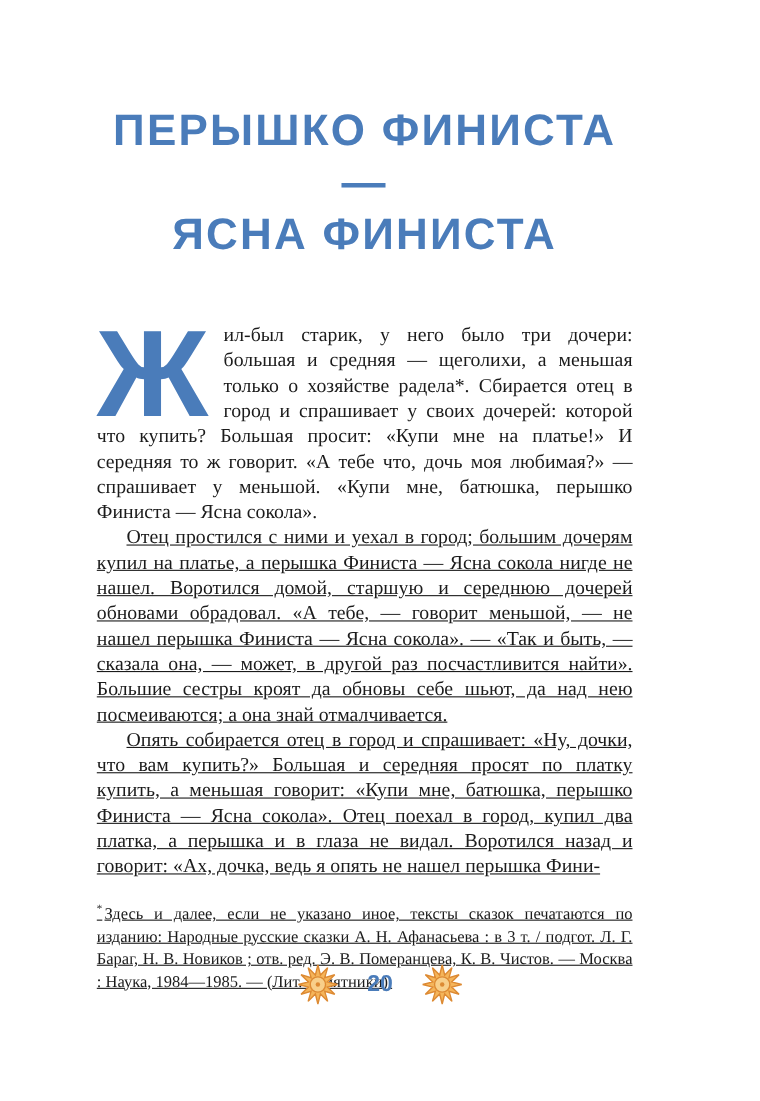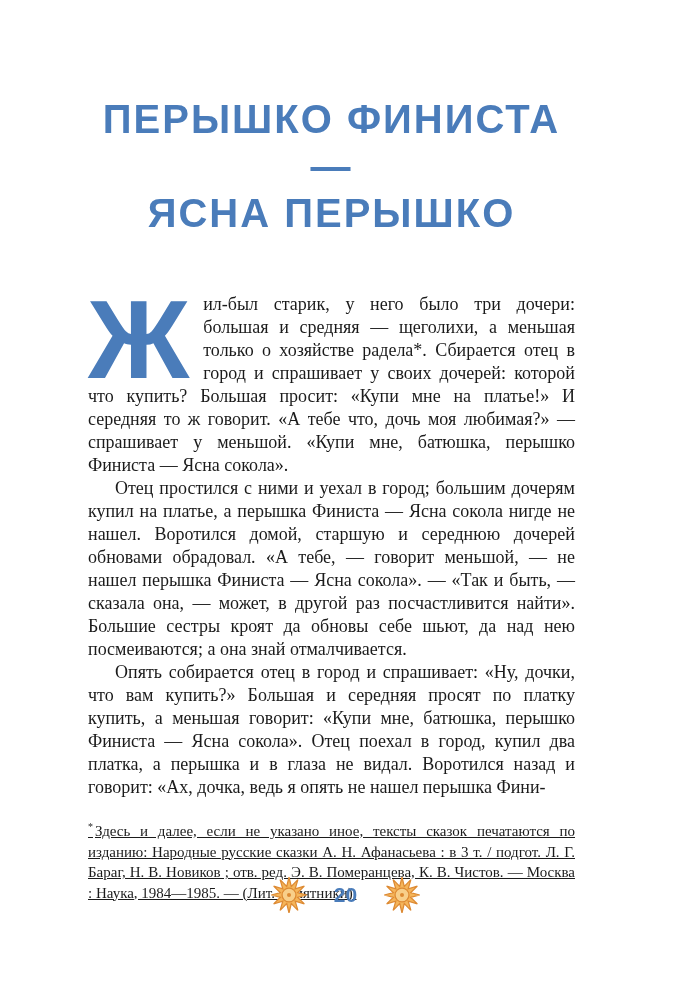--- a/index.html
+++ b/index.html
@@ -27,21 +27,21 @@
   }
   .title .title-line { display: block; }
   .body-text {
     margin-top: 56px;
     font-size: 18px;
     line-height: 23px;
     text-align: justify;
     hyphens: auto;
   }
   .para { margin: 0; }
-  .para.indent { text-indent: 27px; }
+  .para.indent { text-indent: 27px; text-decoration: underline; }
   .drop-cap {
     float: left;
     font-family: "Liberation Sans", sans-serif;
     font-weight: 700;
     font-size: 112px;
     line-height: 90px;
     height: 90px;
     color: #4a7cba;
     padding-right: 14px;
     margin-top: 2px;
@@ -77,21 +77,21 @@
   }
   .sun { width: 38px; height: 38px; display: block; }
 </style>
 </head>
 <body>
 
 <div class="page">
 
   <h1 class="title">
     <span class="title-line">ПЕРЫШКО ФИНИСТА —</span>
-    <span class="title-line">ЯСНА ПЕРЫШКО</span>
+    <span class="title-line">ЯСНА ФИНИСТА</span>
   </h1>
 
   <div class="body-text">
     <p class="para">
       <span class="drop-cap">Ж</span>
       <span>ил-был старик, у него было три дочери: большая и средняя — щеголихи, а меньшая только о хозяйстве радела*. Сбирается отец в город и спрашивает у своих дочерей: которой что купить? Большая просит: «Купи мне на платье!» И середняя то ж говорит. «А тебе что, дочь моя любимая?» — спрашивает у меньшой. «Купи мне, батюшка, перышко Финиста — Ясна сокола».</span>
     </p>
     <p class="para indent">Отец простился с ними и уехал в город; большим дочерям купил на платье, а перышка Финиста — Ясна сокола нигде не нашел. Воротился домой, старшую и середнюю дочерей обновами обрадовал. «А тебе, — говорит меньшой, — не нашел перышка Финиста — Ясна сокола». — «Так и быть, — сказала она, — может, в другой раз посчастливится найти». Большие сестры кроят да обновы себе шьют, да над нею посмеиваются; а она знай отмалчивается.</p>
     <p class="para indent">Опять собирается отец в город и спрашивает: «Ну, дочки, что вам купить?» Большая и середняя просят по платку купить, а меньшая говорит: «Купи мне, батюшка, перышко Финиста — Ясна сокола». Отец поехал в город, купил два платка, а перышка и в глаза не видал. Воротился назад и говорит: «Ах, дочка, ведь я опять не нашел перышка Фини-</p>
   </div>

